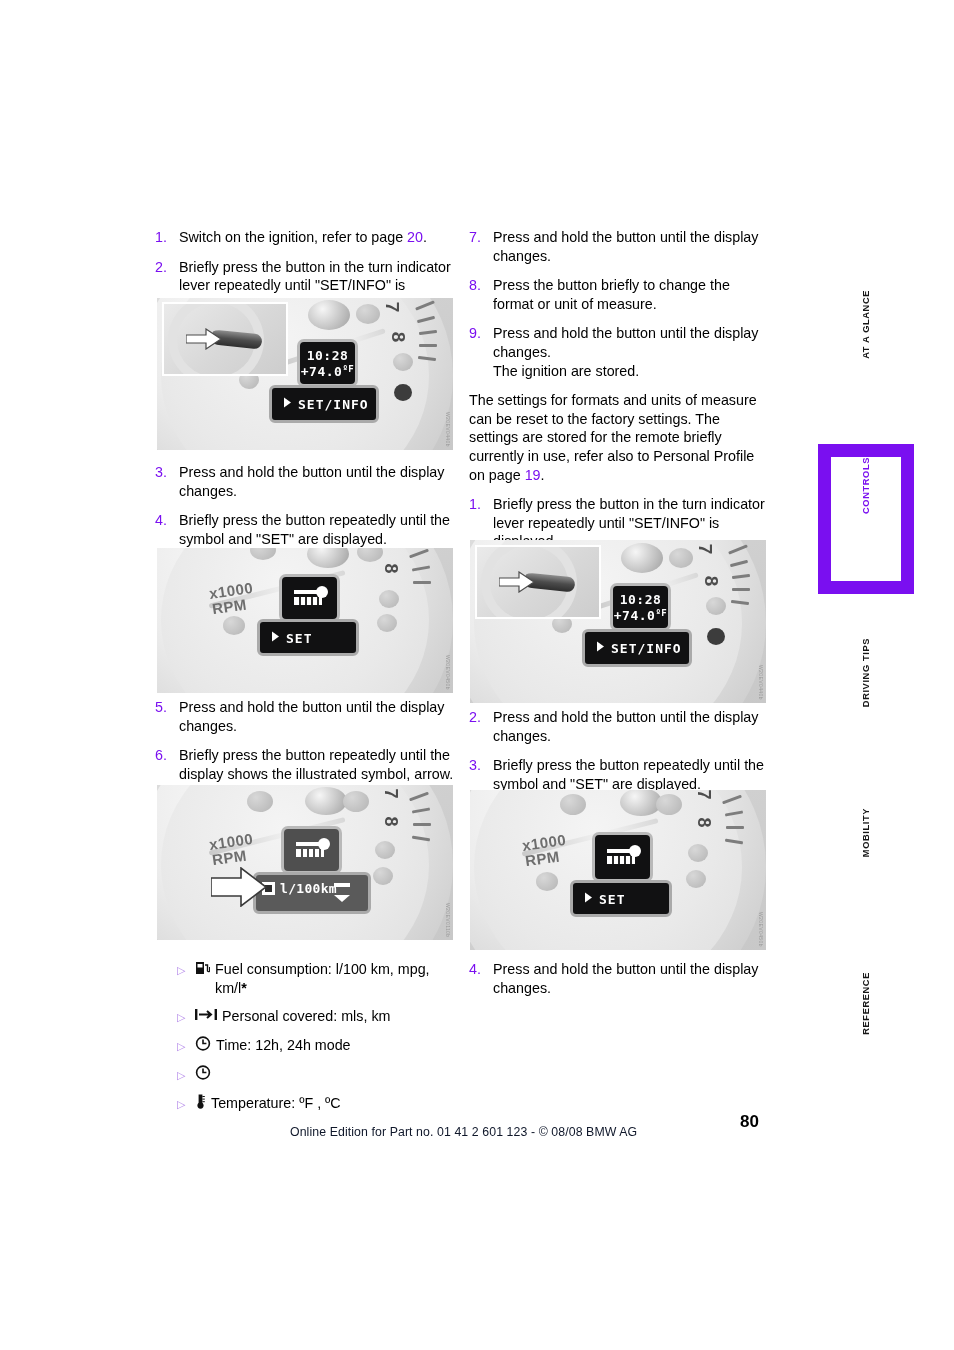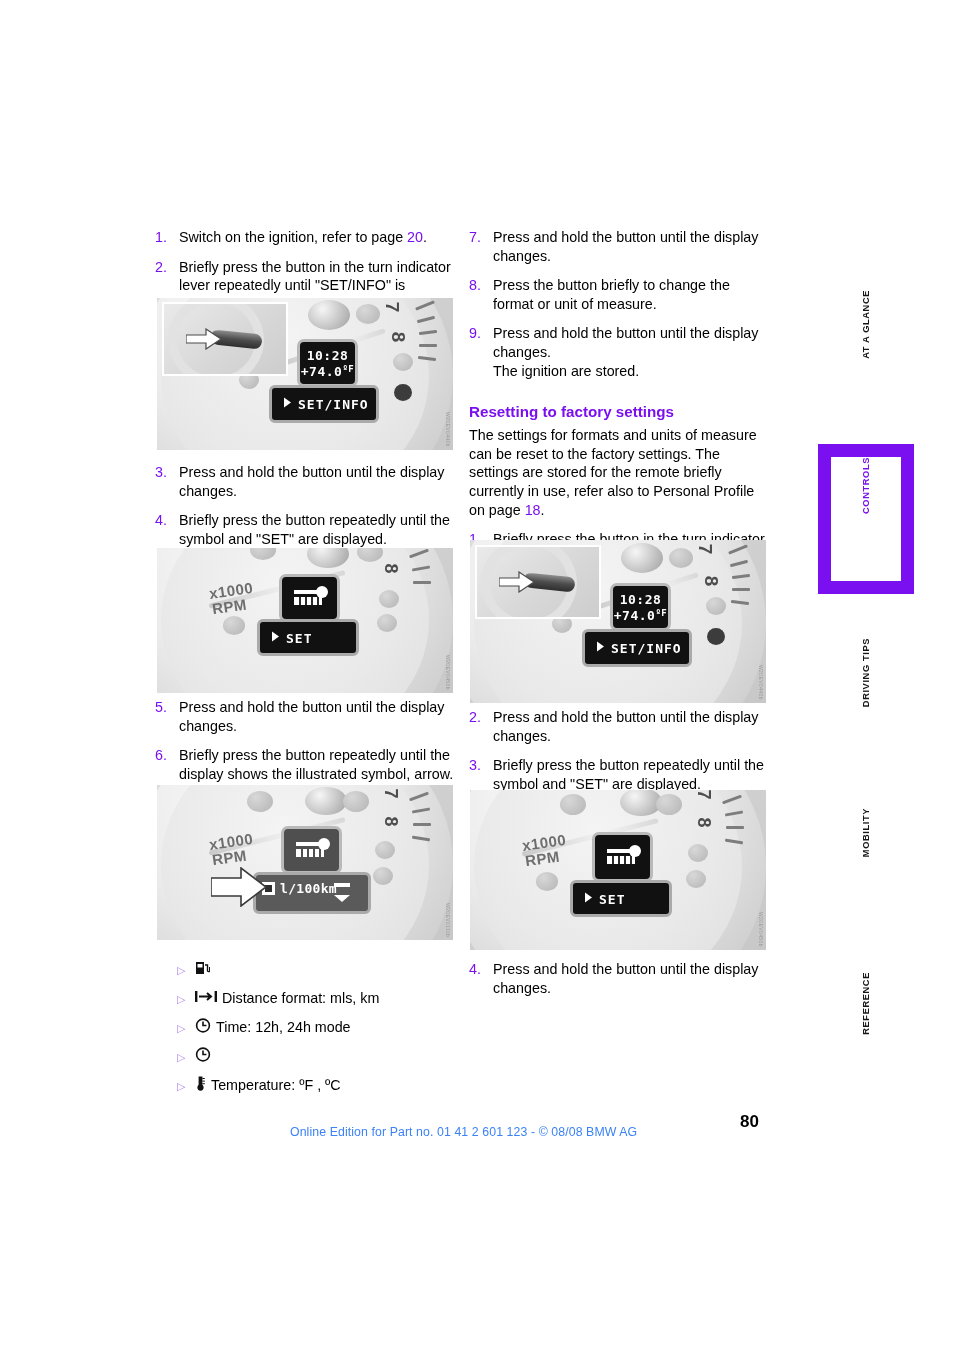--- a/index.html
+++ b/index.html
@@ -252,21 +252,21 @@
     background: #ffffff;
   }
   .tab-active span { color: #7a0ff0; }
 
   
   .footer {
     position: absolute;
     left: 290px;
     top: 1125px;
     font-size: 12.3px;
-    color: #3b82f6;
+    color: #0f172a;
     letter-spacing: .1px;
   }
   .pagenum {
     position: absolute;
     left: 740px;
     top: 1112px;
     font-size: 17px;
     font-weight: bold;
     color: #000;
   }
@@ -449,32 +449,33 @@
 
     <div class="bullet">
       <div class="bullet-marker">▷</div>
       <div class="bullet-icon">
         <svg width="15" height="15" viewBox="0 0 15 15">
             <rect x="1" y="2" width="8" height="12" fill="#111"></rect>
             <rect x="2.5" y="4" width="5" height="3.5" fill="#fff"></rect>
             <path d="M10 5 h2.5 v6 a1.3 1.3 0 0 0 2.2 0 v-4" stroke="#111" stroke-width="1.4" fill="none"></path>
           </svg>
       </div>
+      <div class="bullet-text"><span>Fuel consumption: l/100 km, mpg, km/l</span><span class="star">*</span></div>
     </div>
 
     <div class="bullet">
       <div class="bullet-marker">▷</div>
       <div class="bullet-icon">
         <svg width="22" height="15" viewBox="0 0 22 15">
             <rect x="0" y="2" width="2.4" height="11" fill="#111"></rect>
             <rect x="19.6" y="2" width="2.4" height="11" fill="#111"></rect>
             <path d="M4 7.5 H15 M12 4 L16 7.5 L12 11" stroke="#111" stroke-width="2" fill="none"></path>
           </svg>
       </div>
-      <div class="bullet-text">Distance format: mls, km</div>
+      <div class="bullet-text">Personal covered: mls, km</div>
     </div>
 
     <div class="bullet">
       <div class="bullet-marker">▷</div>
       <div class="bullet-icon">
         <svg width="16" height="15" viewBox="0 0 16 15">
             <circle cx="8" cy="7.5" r="6.4" fill="none" stroke="#111" stroke-width="1.6"></circle>
             <path d="M8 3.4 V7.5 H11.4" stroke="#111" stroke-width="1.6" fill="none"></path>
           </svg>
       </div>
@@ -517,23 +518,22 @@
       <div class="step-body">Press the button briefly to change the format or unit of measure.</div>
     </div>
     <div class="step">
       <div class="step-num">9.</div>
       <div class="step-body">
         <span>Press and hold the button until the display changes.</span>
         <span class="sub">The ignition are stored.</span>
       </div>
     </div>
 
-    <h2 class="heading">Resetting to factory settings</h2>
-
-    <p class="para"><span>The settings for formats and units of measure can be reset to the factory settings. The settings are stored for the remote briefly currently in use, refer also to Personal Profile on page </span><span class="pageref">18</span><span>.</span></p>
+
+    <p class="para"><span>The settings for formats and units of measure can be reset to the factory settings. The settings are stored for the remote briefly currently in use, refer also to Personal Profile on page </span><span class="pageref">19</span><span>.</span></p>
 
     <div class="step">
       <div class="step-num">1.</div>
       <div class="step-body">Briefly press the button in the turn indicator lever repeatedly until "SET/INFO" is displayed.</div>
     </div>
   </div>
 
   <div class="illus" style="left:470px; top:540px; width:296px; height:163px;">
     <div class="cluster">
       <div class="bezel" style="left:-20px; top:-70px; width:316px; height:306px;"></div>

